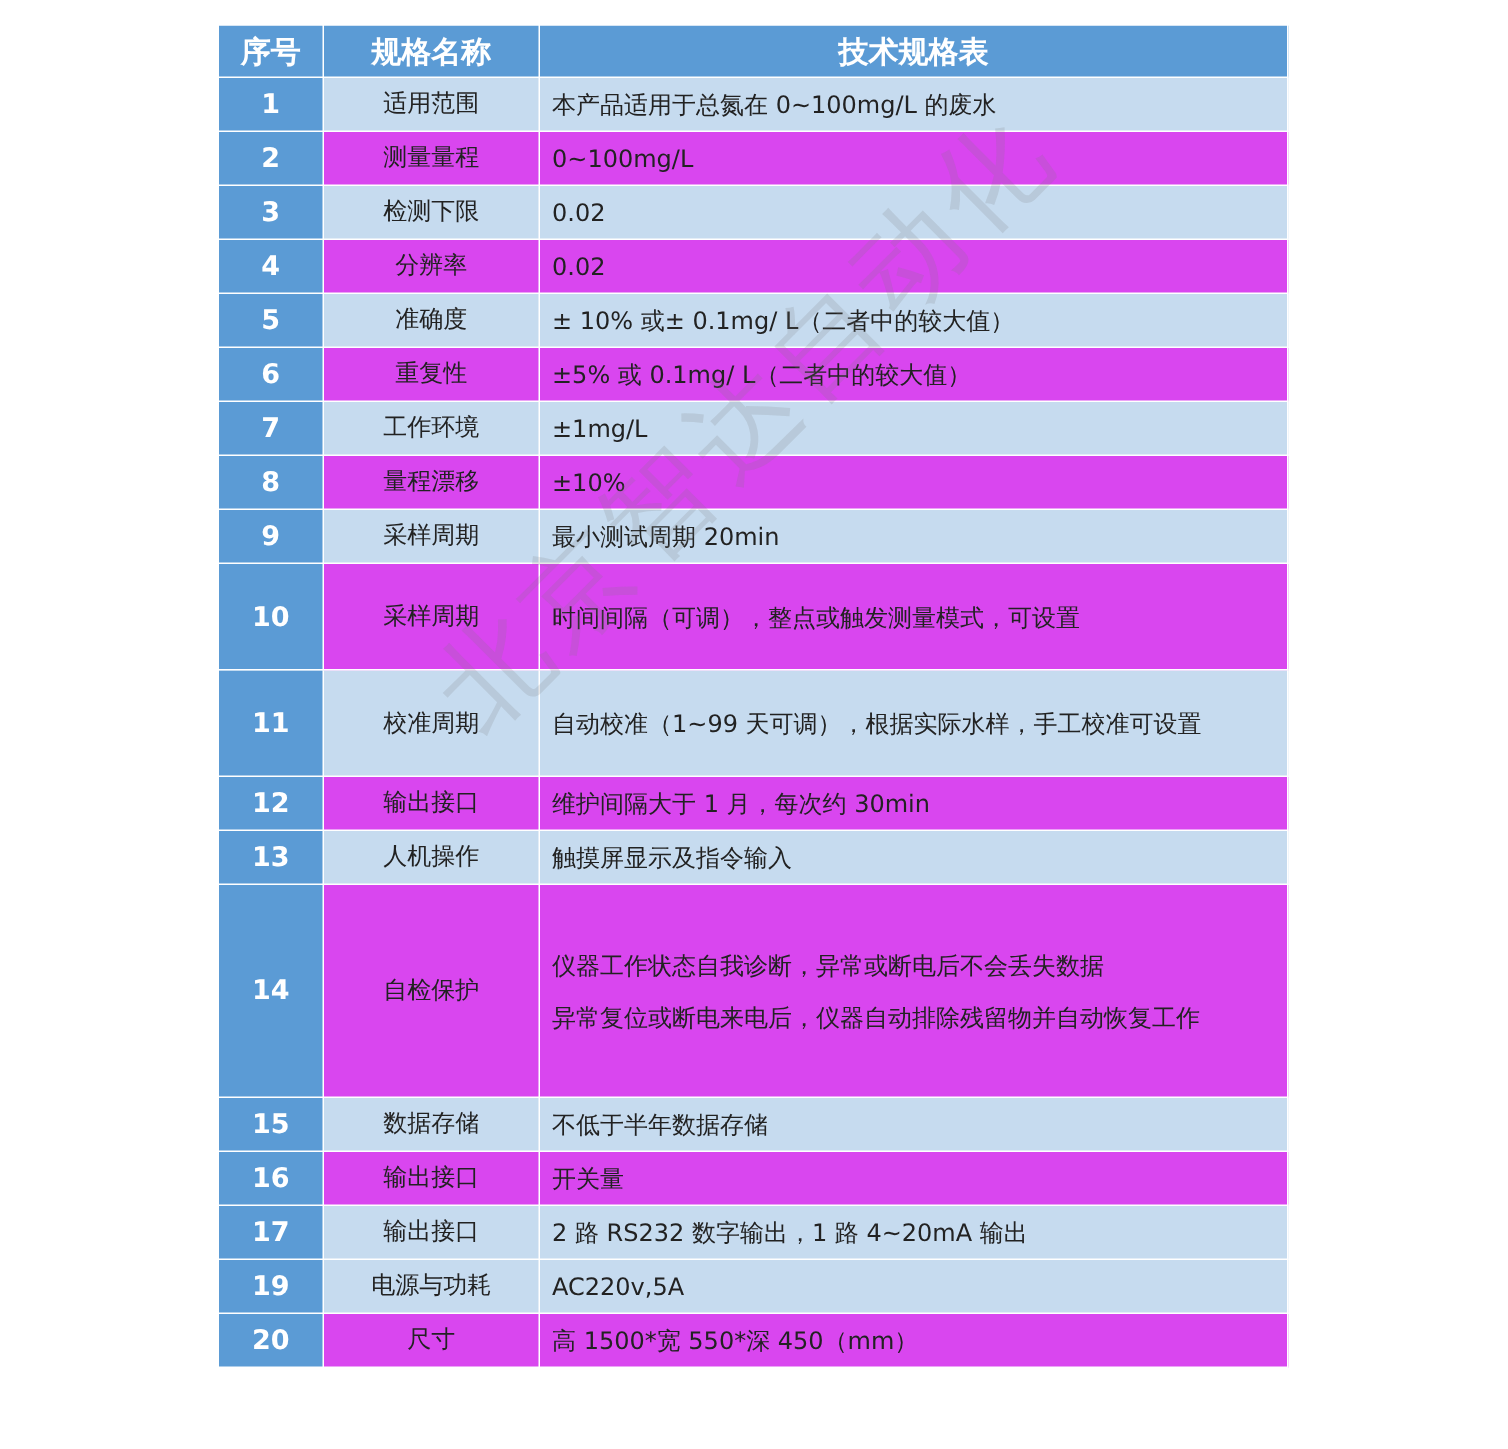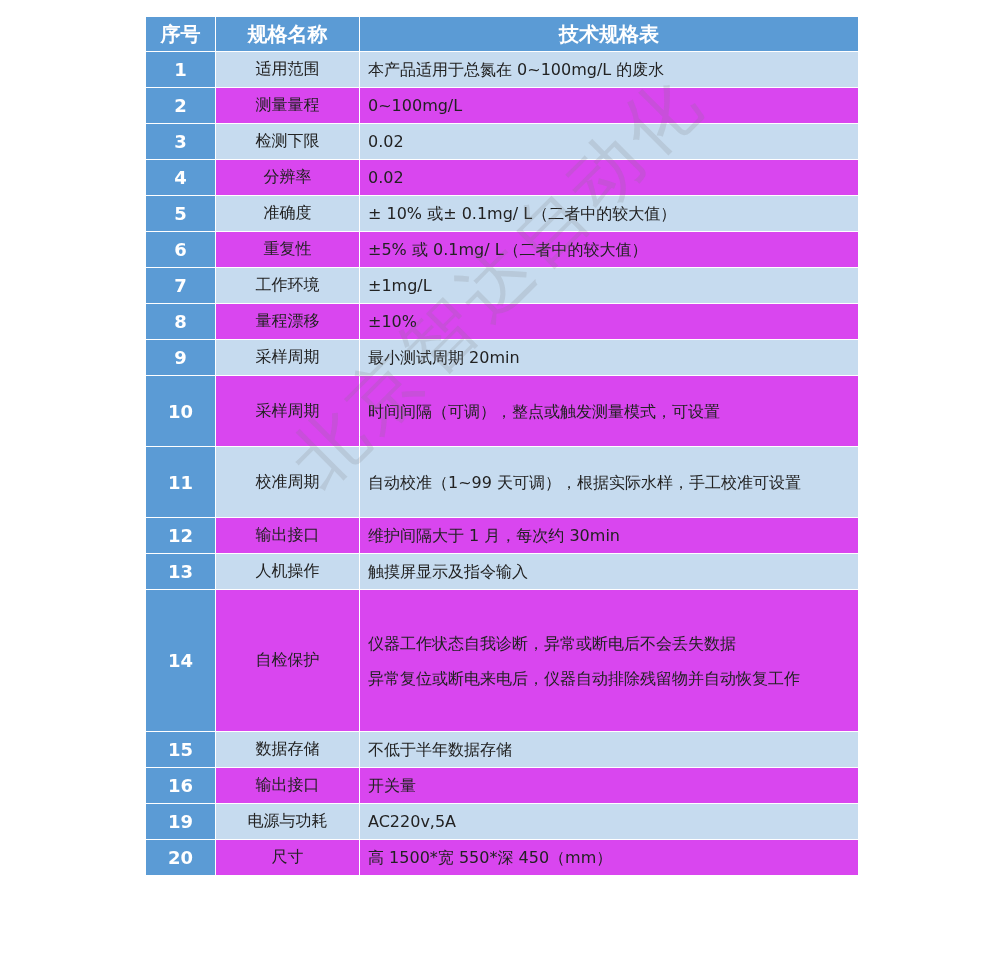--- a/index.html
+++ b/index.html
@@ -125,20 +125,25 @@
       <td class="no">15</td>
       <td class="name">数据存储</td>
       <td class="val">不低于半年数据存储</td>
     </tr>
     <tr class="even r1">
       <td class="no">16</td>
       <td class="name">输出接口</td>
       <td class="val">开关量</td>
     </tr>
     <tr class="odd r1">
+      <td class="no">17</td>
+      <td class="name">输出接口</td>
+      <td class="val">2 路 RS232 数字输出，1 路 4~20mA 输出</td>
+    </tr>
+    <tr class="odd r1">
       <td class="no">19</td>
       <td class="name">电源与功耗</td>
       <td class="val">AC220v,5A</td>
     </tr>
     <tr class="even r1">
       <td class="no">20</td>
       <td class="name">尺寸</td>
       <td class="val">高 1500*宽 550*深 450（mm）</td>
     </tr>
   </tbody>

